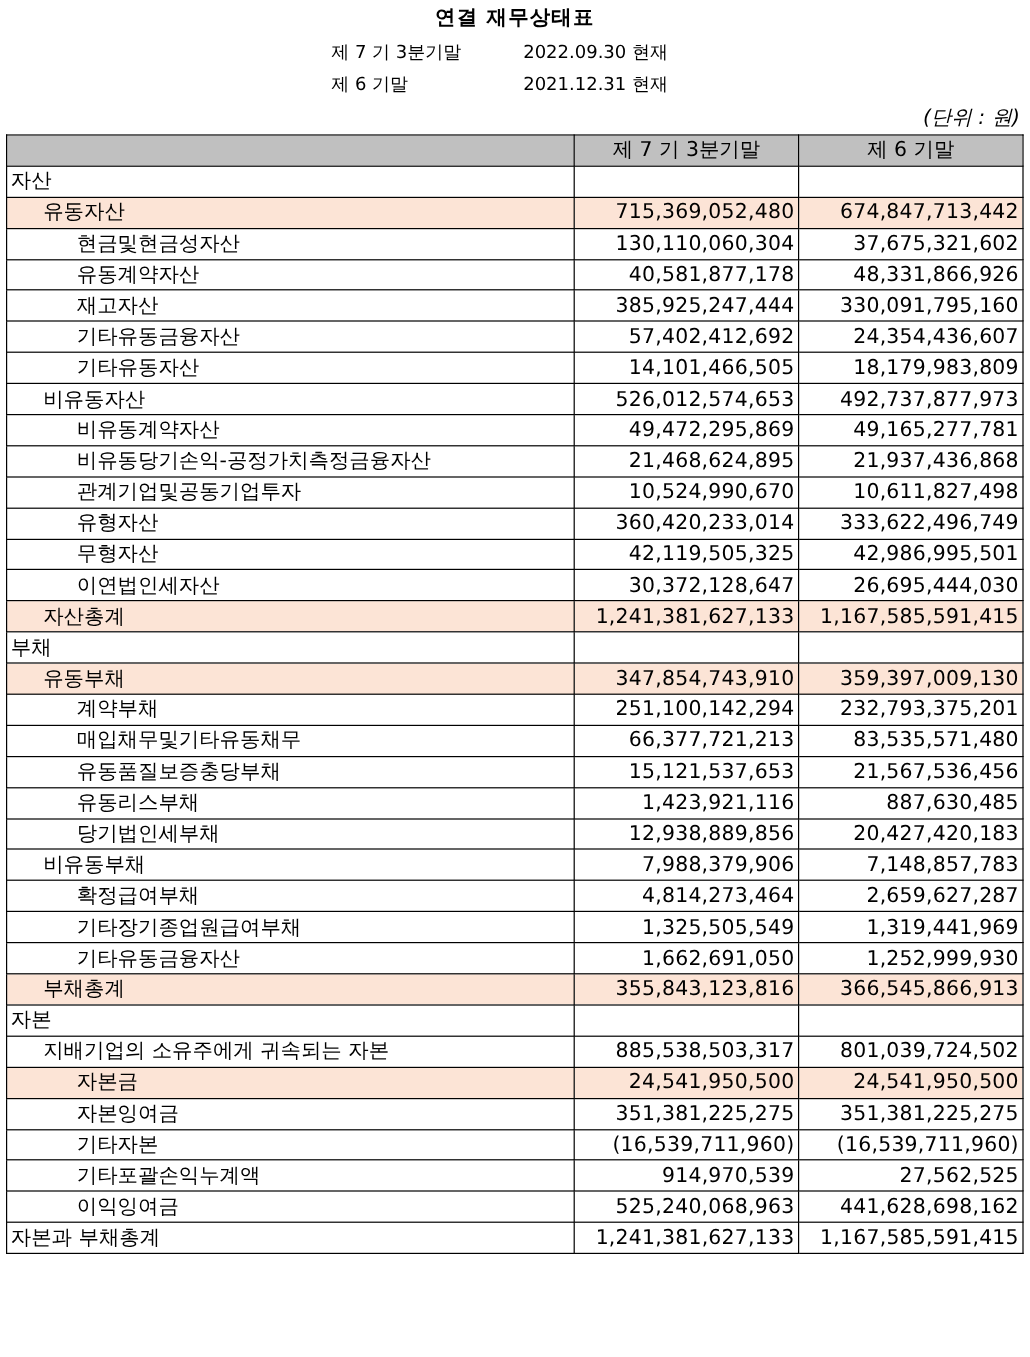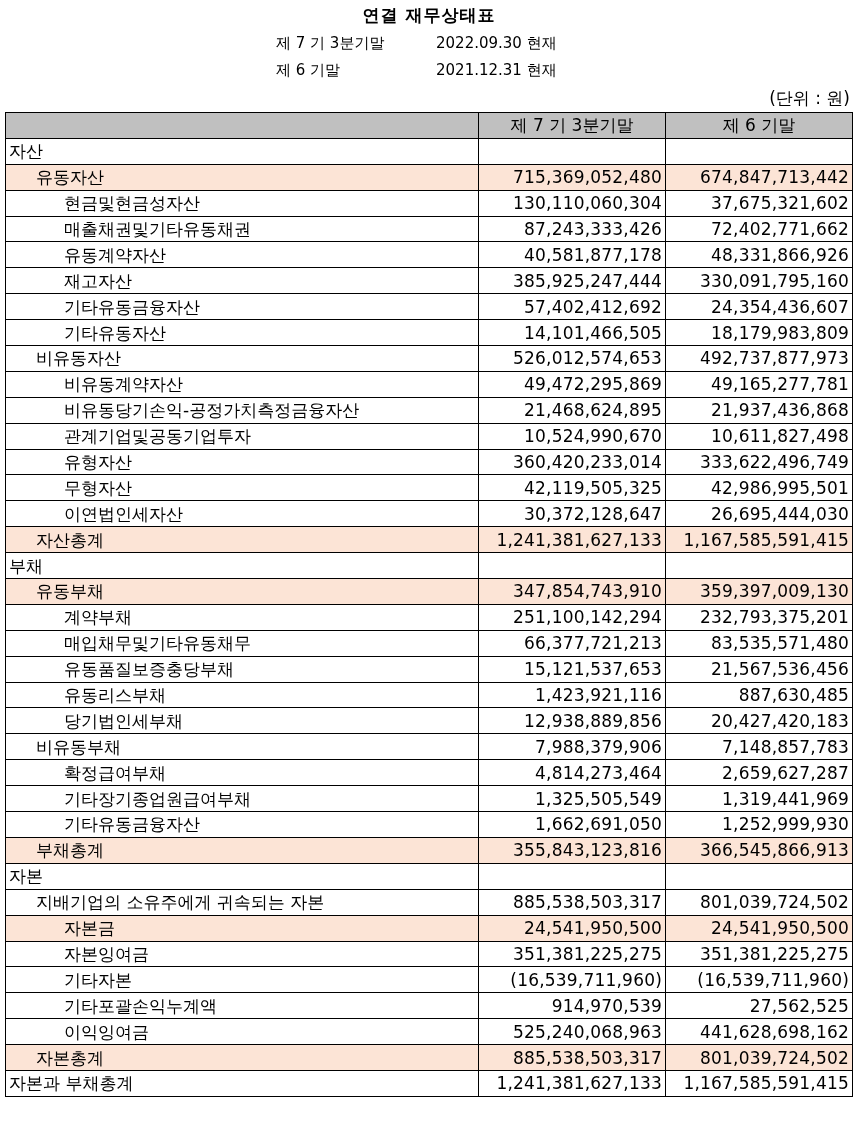--- a/index.html
+++ b/index.html
@@ -4,21 +4,21 @@
 <style>
   html, body { margin: 0; padding: 0; background: #ffffff; }
   body { width: 858px; height: 1131px; position: relative; overflow: hidden;
          font-family: "DejaVu Sans", "Liberation Sans", sans-serif; color: #000; }
   .title { position: absolute; top: 2px; left: 0; width: 858px; text-align: center;
            font-size: 17px; font-weight: bold; letter-spacing: 1px; line-height: 26px; }
   .subline { position: absolute; left: 276px; font-size: 15px; line-height: 24px; white-space: pre; }
   .sub1 { top: 31px; }
   .sub2 { top: 58px; }
   .sub-label { display: inline-block; width: 160px; }
-  .unit { position: absolute; top: 87px; right: 8px; font-size: 17px; line-height: 22px; }
+  .unit { position: absolute; top: 87px; right: 8px; font-size: 17px; line-height: 22px; font-style: italic; }
   table.bs { position: absolute; top: 112px; left: 5px; width: 847px;
              border-collapse: collapse; table-layout: fixed; font-size: 17px; }
   table.bs col.c0 { width: 473px; }
   table.bs col.c1 { width: 187px; }
   table.bs col.c2 { width: 187px; }
   table.bs th, table.bs td { border: 1px solid #000; height: 24.9px; padding: 0 3px;
              line-height: 24px; white-space: nowrap; overflow: hidden; }
   table.bs th { background: #c0c0c0; font-weight: normal; text-align: center; }
   table.bs th.blank { background: #c0c0c0; }
   table.bs td.num { text-align: right; padding-right: 3px; letter-spacing: 0.2px; }
@@ -58,25 +58,20 @@
         <td class="ind1">유동자산</td>
         <td class="num">715,369,052,480</td>
         <td class="num">674,847,713,442</td>
       </tr>
       <tr>
         <td class="ind2">현금및현금성자산</td>
         <td class="num">130,110,060,304</td>
         <td class="num">37,675,321,602</td>
       </tr>
       <tr>
-        <td class="ind2">매출채권및기타유동채권</td>
-        <td class="num">87,243,333,426</td>
-        <td class="num">72,402,771,662</td>
-      </tr>
-      <tr>
         <td class="ind2">유동계약자산</td>
         <td class="num">40,581,877,178</td>
         <td class="num">48,331,866,926</td>
       </tr>
       <tr>
         <td class="ind2">재고자산</td>
         <td class="num">385,925,247,444</td>
         <td class="num">330,091,795,160</td>
       </tr>
       <tr>
@@ -216,25 +211,20 @@
       </tr>
       <tr>
         <td class="ind2">기타포괄손익누계액</td>
         <td class="num">914,970,539</td>
         <td class="num">27,562,525</td>
       </tr>
       <tr>
         <td class="ind2">이익잉여금</td>
         <td class="num">525,240,068,963</td>
         <td class="num">441,628,698,162</td>
-      </tr>
-      <tr class="hl">
-        <td class="ind1">자본총계</td>
-        <td class="num">885,538,503,317</td>
-        <td class="num">801,039,724,502</td>
       </tr>
       <tr>
         <td class="ind0">자본과 부채총계</td>
         <td class="num">1,241,381,627,133</td>
         <td class="num">1,167,585,591,415</td>
       </tr>
     </tbody>
 </table>
 
 </body></html>

